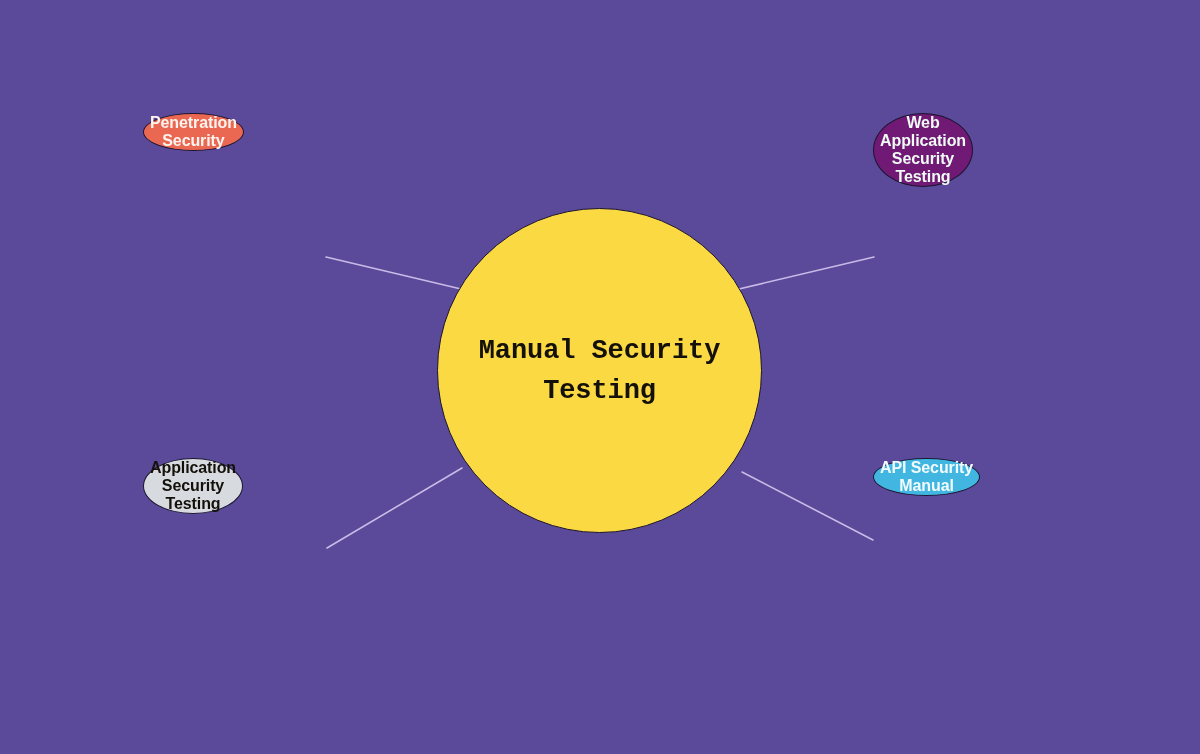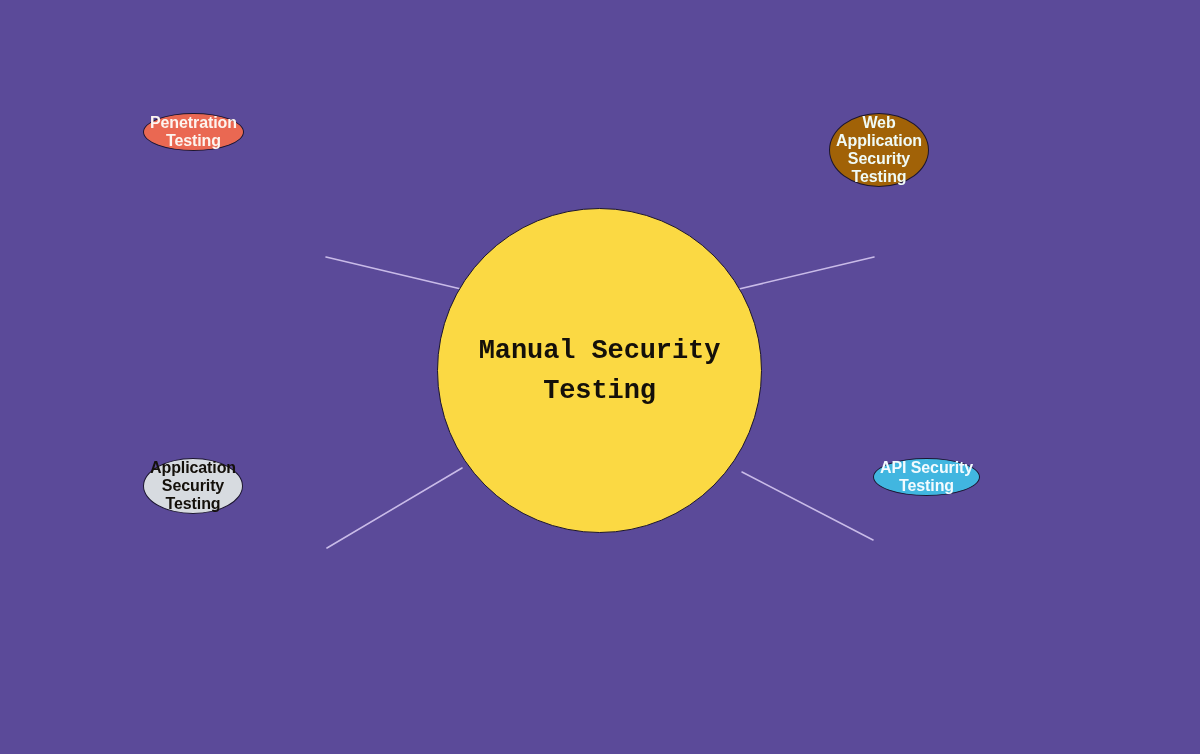--- a/index.html
+++ b/index.html
@@ -66,23 +66,23 @@
   }
 
   #node-penetration-testing {
     left: 143px;
     top: 113px;
     background: #ea6852;
   }
   #node-penetration-testing .node-label { color: #fdf4ef; }
 
   #node-web-application-security-testing {
-    left: 829px;
+    left: 873px;
     top: 113px;
-    background: #a16207;
+    background: #701a75;
   }
   #node-web-application-security-testing .node-label { color: #f0fbf6; }
 
   #node-application-security-testing {
     left: 143px;
     top: 458px;
     background: #d7dbe0;
   }
   #node-application-security-testing .node-label { color: #14100a; }
 
@@ -100,39 +100,39 @@
 
   <svg id="connector-layer" viewBox="0 0 1200 754" width="1200" height="754" xmlns="http://www.w3.org/2000/svg">
     <line x1="326" y1="257" x2="461" y2="289" stroke="#c9bbe8" stroke-width="1.6" stroke-linecap="round"></line>
     <line x1="874" y1="257" x2="739" y2="289" stroke="#c9bbe8" stroke-width="1.6" stroke-linecap="round"></line>
     <line x1="327" y1="548" x2="462" y2="468" stroke="#c9bbe8" stroke-width="1.6" stroke-linecap="round"></line>
     <line x1="873" y1="540" x2="742" y2="472" stroke="#c9bbe8" stroke-width="1.6" stroke-linecap="round"></line>
   </svg>
 
   <div class="node" id="node-penetration-testing">
     <span class="node-label">Penetration
-Testing</span>
+Security</span>
   </div>
 
   <div class="node" id="node-web-application-security-testing">
     <span class="node-label">Web
 Application
 Security
 Testing</span>
   </div>
 
   <div class="node" id="node-application-security-testing">
     <span class="node-label">Application
 Security
 Testing</span>
   </div>
 
   <div class="node" id="node-api-security-testing">
     <span class="node-label">API Security
-Testing</span>
+Manual</span>
   </div>
 
   <div class="node" id="node-center">
     <span class="node-label">Manual Security
 Testing</span>
   </div>
 
 </div>
 
 </body></html>

